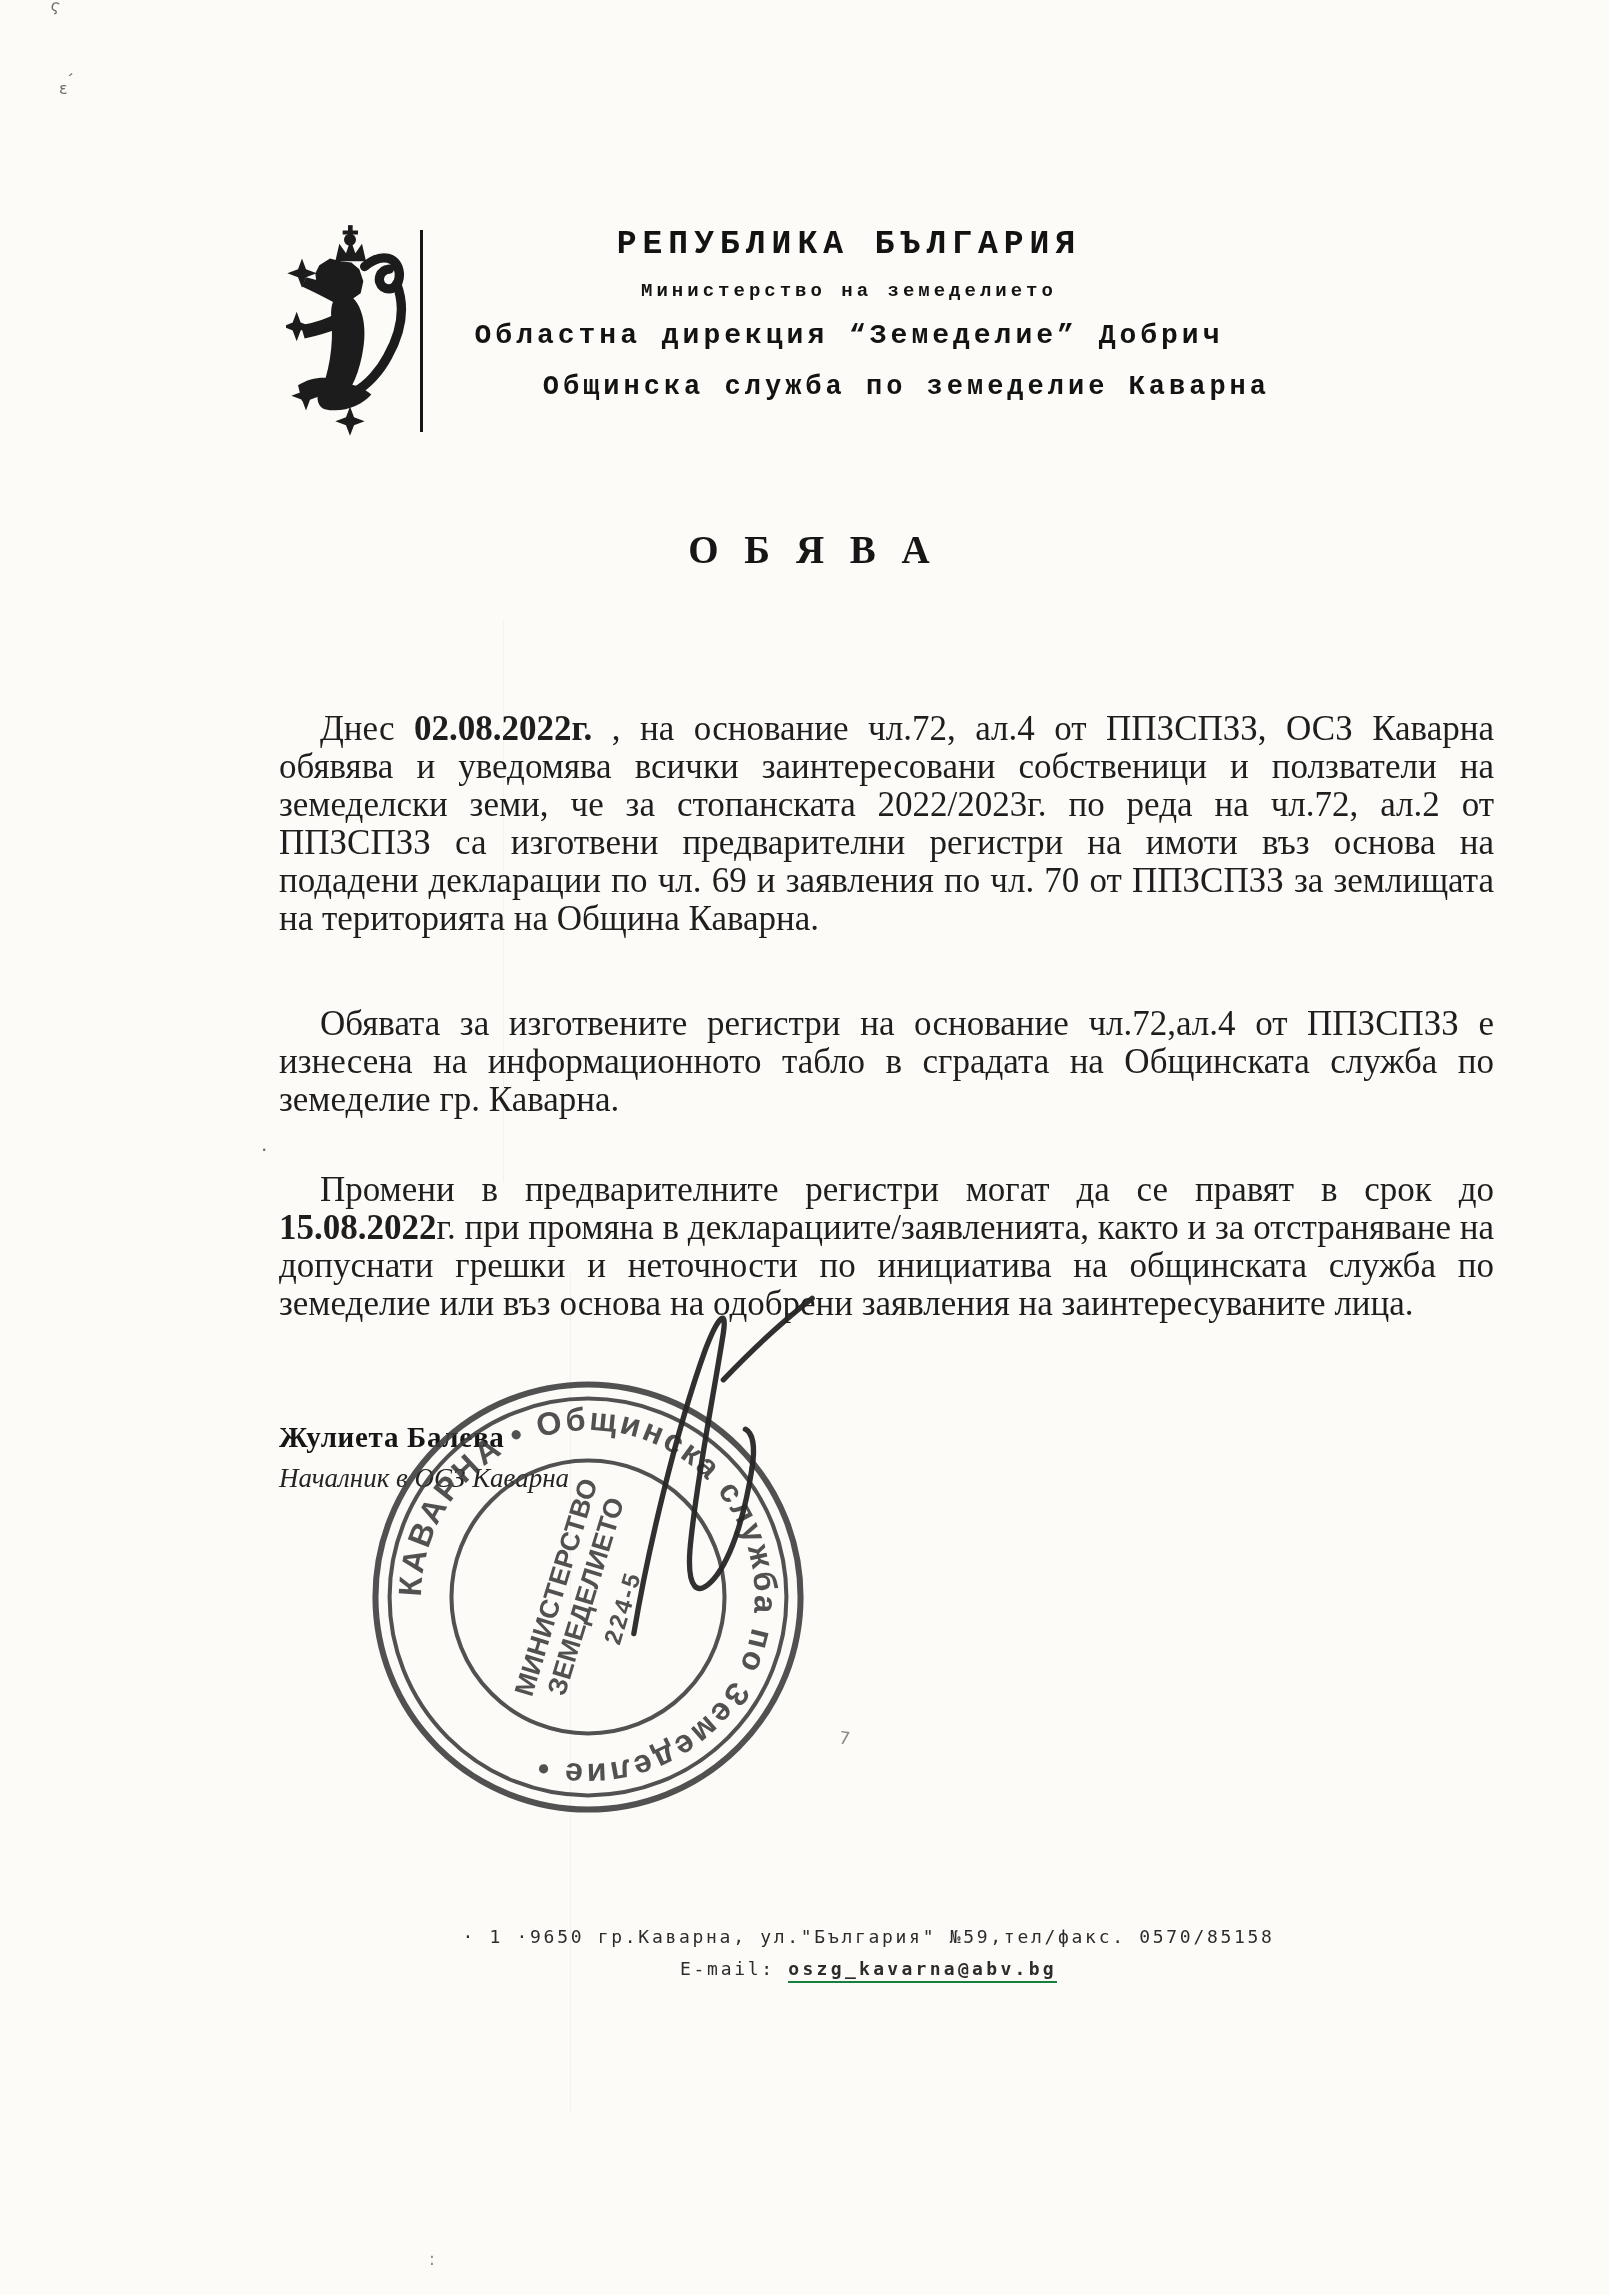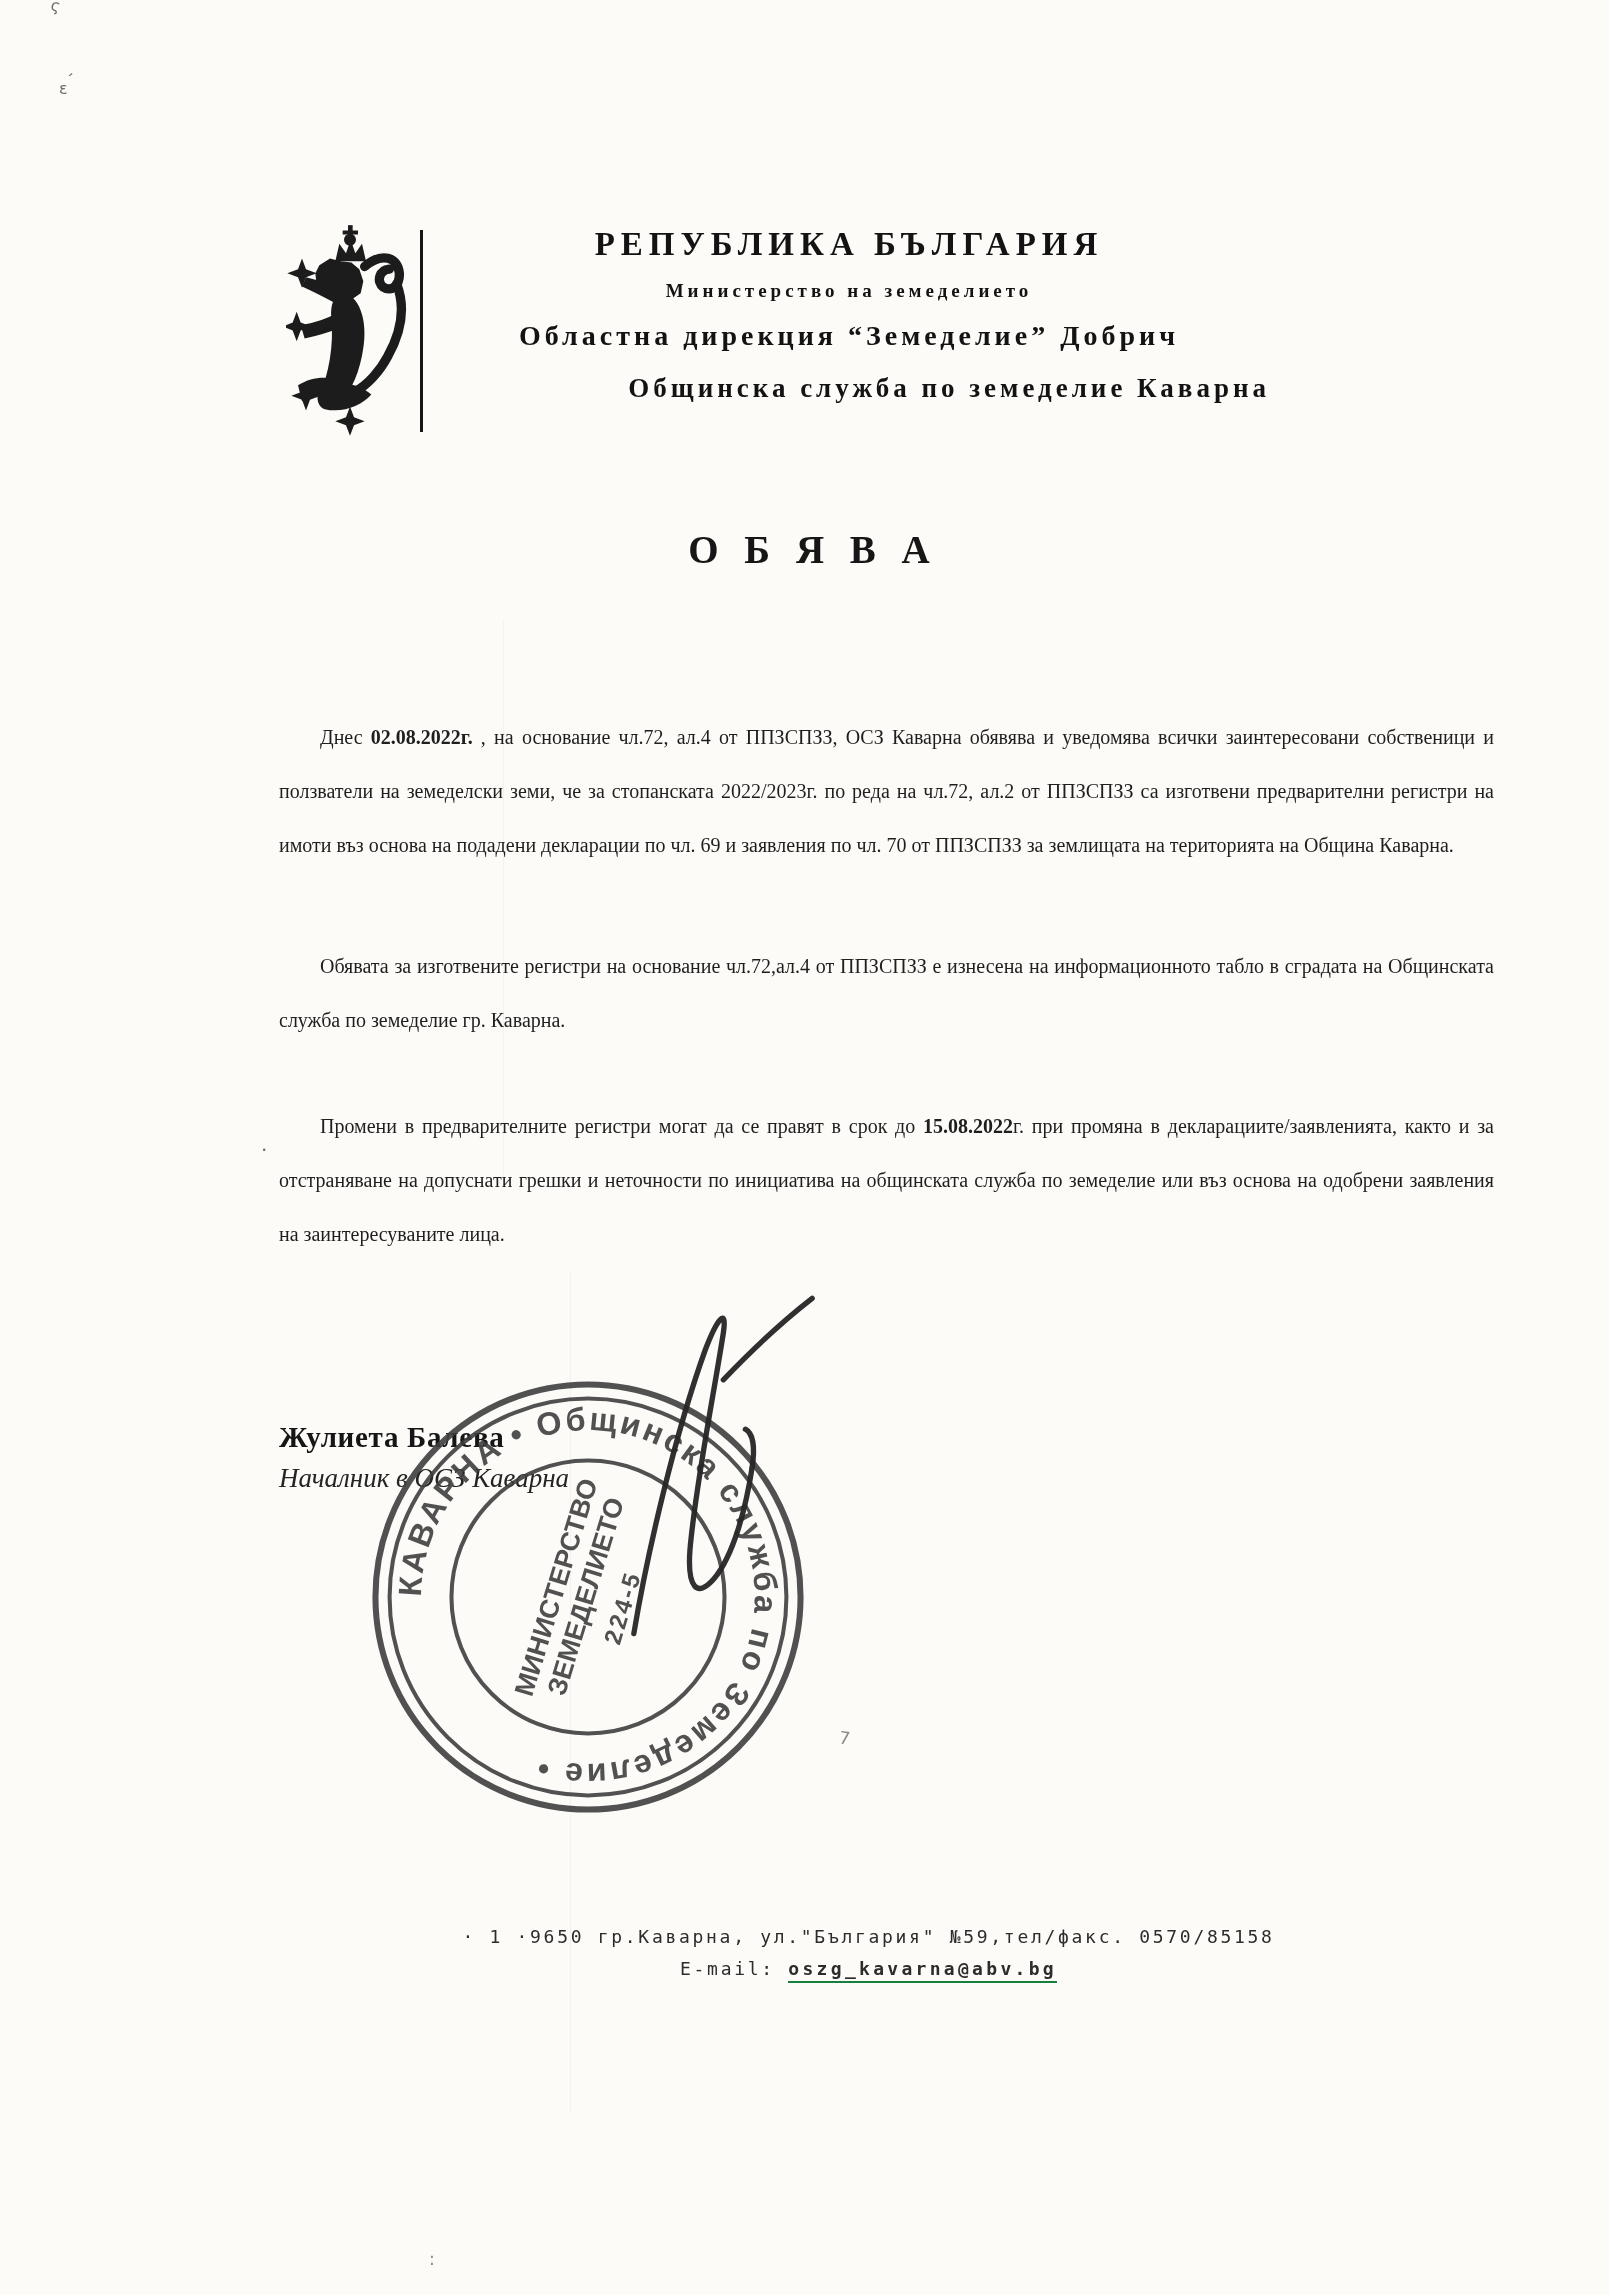--- a/index.html
+++ b/index.html
@@ -17,39 +17,39 @@
   .fold.f1{left:503px;top:621px;height:561px;}
   .fold.f2{left:570px;top:1270px;height:842px;}
   .artifact{position:absolute;color:#3d3d3d;font-family:"DejaVu Sans",sans-serif;opacity:.75;}
 
   
   .logo-svg{position:absolute;left:286px;top:225px;}
   .vrule{position:absolute;left:420px;top:230px;width:3.3px;height:202px;background:#161616;}
   .header-text{
     position:absolute;left:428px;top:226px;width:842px;
     text-align:center;color:#131313;
-    font-family:Liberation Serif, serif;font-weight:bold;
+    font-family:Liberation Mono, monospace;font-weight:bold;
   }
   .h-country{font-size:33px;letter-spacing:6px;margin-bottom:17.4px;}
   .h-ministry{font-size:19px;letter-spacing:4px;margin-bottom:17.4px;}
   .h-directorate{font-size:28px;letter-spacing:4px;margin-bottom:21px;}
   .h-office{font-size:27px;letter-spacing:4px;text-align:right;}
 
   
   .title{
     position:absolute;left:0;top:527px;width:1610px;margin:0;
     text-align:center;font-size:39px;font-weight:bold;
     letter-spacing:8px;color:#161616;padding-left:8px;
     font-family:"Liberation Serif", serif;
   }
 
   
   .content{
     position:absolute;left:279px;top:710px;width:1215px;
-    font-size:20px;line-height:54px;text-align:justify;color:#1e1e1e;
+    font-size:35px;line-height:38px;text-align:justify;color:#1e1e1e;
   }
   .content p{margin:0;text-indent:41px;}
   .content p.p1{margin-bottom:67px;}
   .content p.p2{margin-bottom:52px;}
   .content p.p3{margin-bottom:48px;text-align:left;}
   .content b{font-weight:bold;}
 
   
   .signature{position:absolute;left:279px;top:1421px;}
   .sig-name{font-size:29px;font-weight:bold;letter-spacing:0.7px;color:#161616;}

